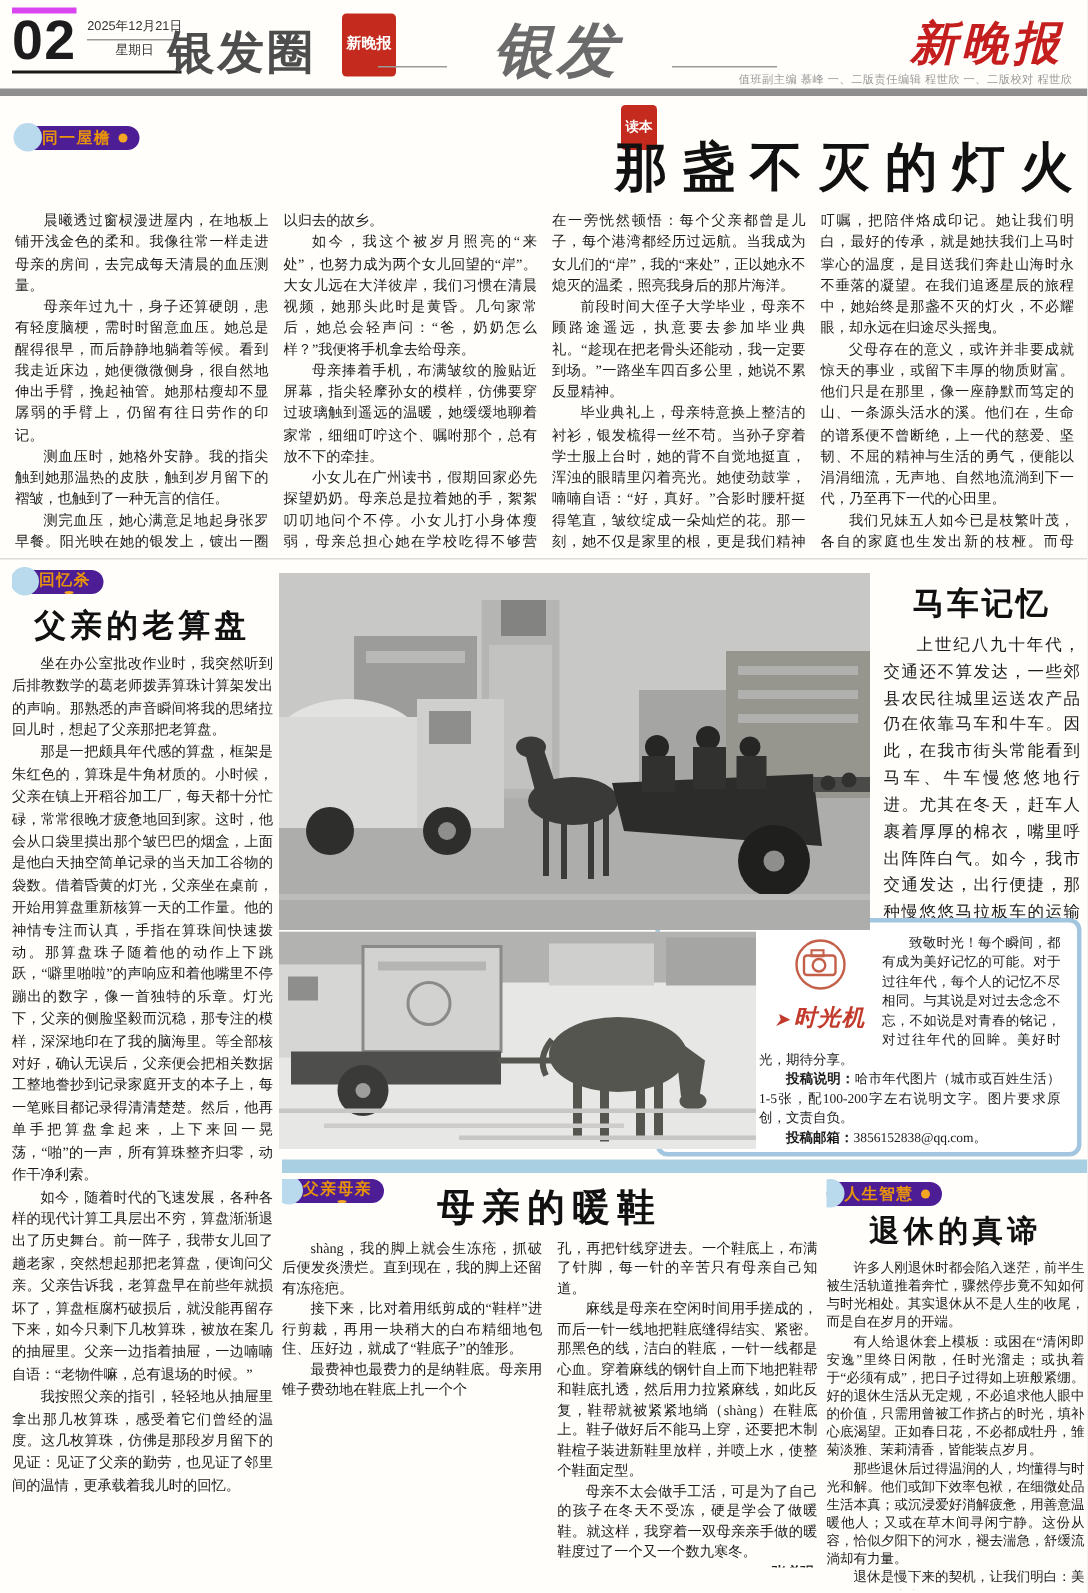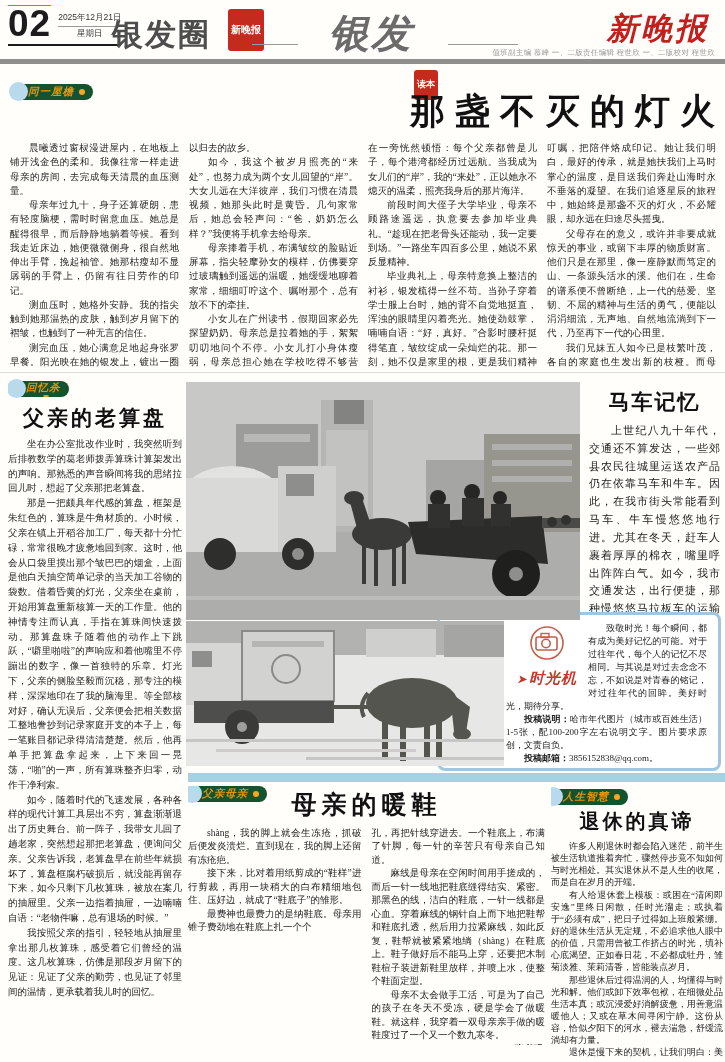--- a/index.html
+++ b/index.html
@@ -5,21 +5,21 @@
   * { margin:0; padding:0; box-sizing:border-box; }
   html,body { background:#e9e9e9; }
   #page {
     position:relative; width:725px; height:1062px; margin:0 auto;
     background:#fffefb; overflow:hidden; color:#1c1c1c;
     font-family:"Liberation Sans", sans-serif;
   }
   
   #pagenum-block { position:absolute; left:8px; top:5px; display:flex; align-items:flex-start;
     border-bottom:2px solid #1a1a1a; padding-bottom:3px; }
-  #pagenum { font-size:37px; font-weight:900; line-height:0.95; letter-spacing:1px; border-top:1px solid #d946ef; }
+  #pagenum { font-size:37px; font-weight:900; line-height:0.95; letter-spacing:1px; border-top:4px solid #d946ef; }
   .date-block { margin-left:7px; margin-top:7px; font-size:8.5px; color:#333; text-align:center; }
   .date-block .weekday { display:block; border-top:1px solid #999; margin-top:2px; padding-top:1px; }
   #section-name { position:absolute; left:112px; top:14px; font-size:31px; font-weight:900;
     color:#4d4d4d; letter-spacing:2px; }
   .seal { background:#c42a1d; color:#fff; text-align:center; border-radius:3px;
     display:flex; flex-direction:column; align-items:center; justify-content:center; line-height:1.05; }
   #seal1 { position:absolute; left:228px; top:9px; width:36px; height:42px; font-size:10px; font-weight:bold; }
   #edition-group { position:absolute; left:296px; top:6px; width:150px; text-align:center; }
   #edition-name { font-size:40px; font-weight:bold; color:#6b6b6b;
     font-family:"DejaVu Serif", serif; font-style:italic; letter-spacing:2px; }
@@ -27,21 +27,21 @@
   .deco-line { position:absolute; top:44px; height:1px; background:#9a9a9a; }
   #deco-left { left:252px; width:46px; }
   #deco-right { left:448px; width:70px; }
   #masthead { position:absolute; right:16px; top:8px; color:#c41e1e; font-size:31px; font-weight:bold;
     font-style:italic; font-family:"DejaVu Serif", serif; letter-spacing:3px; }
   #staff-line { position:absolute; right:10px; top:48px; font-size:7.5px; color:#9a9a9a; letter-spacing:0.3px; }
   #header-bar { position:absolute; left:0; top:59px; width:725px; height:5px; background:#8f8f8f; }
 
   
   .tag { position:relative; display:inline-flex; align-items:center; height:16px;
-    padding:0 8px 0 12px; background:#14532d; border-radius:9px;font-style:italic; }
+    padding:0 8px 0 12px; background:#4c1d95; border-radius:9px; }
   .tag .blue-dot { position:absolute; left:-7px; top:-2px; width:19px; height:19px;
     border-radius:50%; background:#b9d9ed; z-index:0; }
   .tag .label { position:relative; z-index:1; color:#e8930c; font-weight:bold; font-size:10.5px; letter-spacing:1px; }
   .tag .orange-dot { position:relative; z-index:1; width:6px; height:6px; border-radius:50%;
     background:#f5a623; margin-left:5px; }
 
   
   .serif { font-family:"Liberation Serif", serif; }
   .cols p, .body-text p { margin:0; text-indent:2em; }
   .cols p.no-indent, .body-text p.no-indent { text-indent:0; }
@@ -85,21 +85,21 @@
     color:#c23a2b; font-size:15px; letter-spacing:1px; white-space:nowrap; }
   #timebox .arrow { color:#c23a2b; font-size:11px; margin-right:2px; }
   #timebox p { margin:0; text-indent:2em; }
   #timebox .lbl { font-weight:bold; font-family:"Liberation Sans", sans-serif; }
 
   
   #blue-bar { position:absolute; left:188px; top:773px; width:537px; height:9px; background:#a9cfe3; }
 
   
   #shoes { position:absolute; left:188px; top:786px; width:357px; height:274px; overflow:hidden; }
-  #shoes .tag { position:absolute; left:2px; top:0; }
+  #shoes .tag { position:absolute; left:2px; top:0;flex-direction:column; }
   #shoes h2 { text-align:center; font-family:"DejaVu Serif", serif; font-size:25px;
     letter-spacing:5px; margin:2px 0 6px; color:#111; }
   #shoes .cols { display:flex; gap:10px; height:218px; overflow:hidden; }
   #shoes .col { flex:1; font-size:9.5px; line-height:1.42; text-align:justify; }
   #shoes .author { font-size:9.5px; }
 
   
   #retire { position:absolute; left:551px; top:786px; width:172px; height:274px; overflow:hidden; }
   #retire h2 { text-align:center; font-family:"DejaVu Serif", serif; font-size:20px;
     letter-spacing:3px; margin:3px 0 5px; color:#111; }

